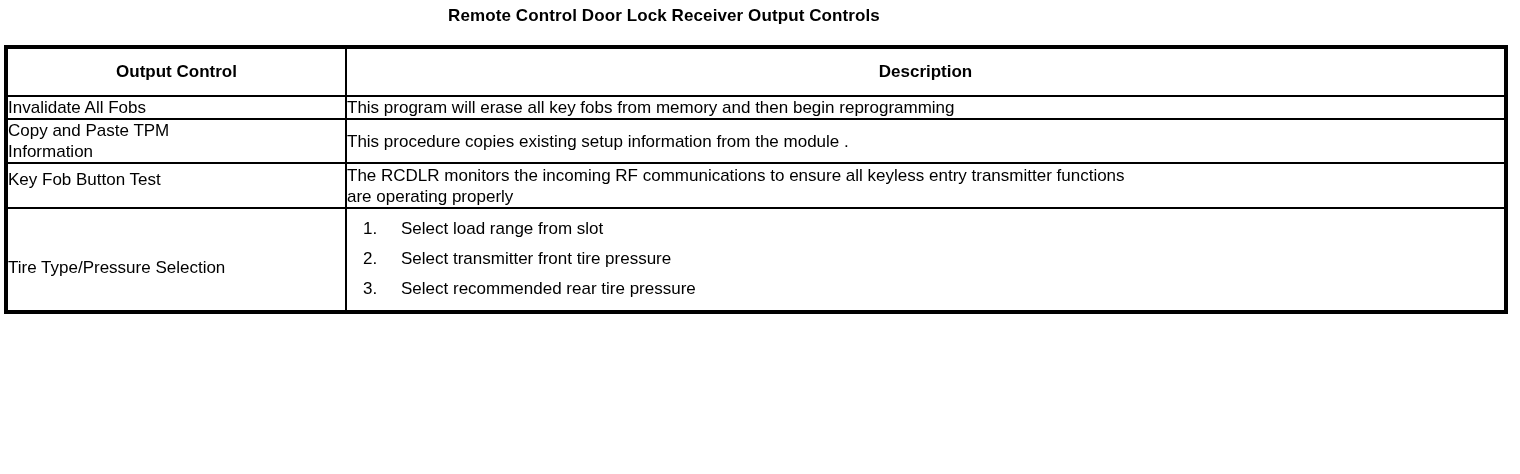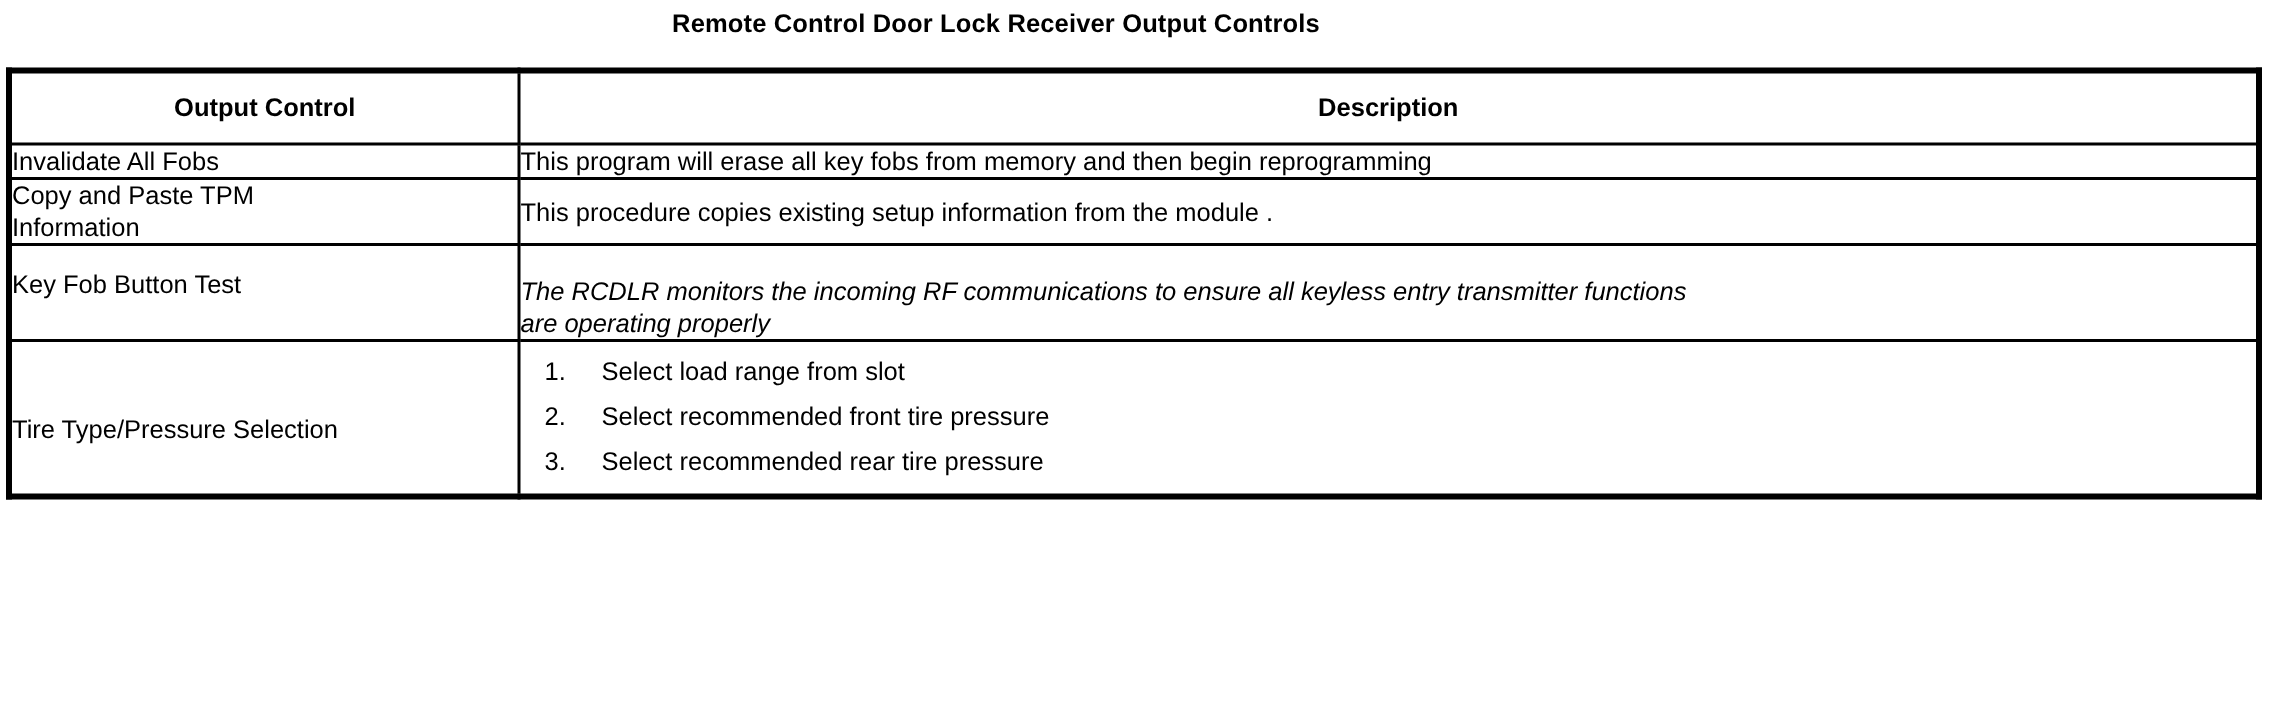--- a/index.html
+++ b/index.html
@@ -78,22 +78,22 @@
     white-space: pre-line;
   }
 
   td.desc-cell {
     padding: 4px 6px 4px 8px;
     text-align: left;
     vertical-align: middle;
   }
 
   
-  tr.row-tall td.name-cell { vertical-align: top; padding-top: 15px; margin-top: 32px; }
-  tr.row-tall td.desc-cell { vertical-align: top; padding-top: 20px; font-style: italic; }
+  tr.row-tall td.name-cell { vertical-align: top; padding-top: 5px; margin-top: 32px; }
+  tr.row-tall td.desc-cell { vertical-align: top; padding-top: 1px; }
 
   .desc-line { display: block; }
 
   ol.steps {
     margin: 5px 0 6px 0;
     padding-left: 46px;
     list-style: none;
     counter-reset: stepnum;
   }
   ol.steps li {
@@ -156,21 +156,21 @@
             <td class="desc-cell">
               <span class="desc-line">The RCDLR monitors the incoming RF communications to ensure all keyless entry transmitter functions</span>
               <span class="desc-line">are operating properly</span>
             </td>
           </tr>
           <tr class="row-steps">
             <td class="name-cell">Tire Type/Pressure Selection</td>
             <td class="desc-cell">
               <ol class="steps">
                 <li><span class="num">1.</span><span class="step-text">Select load range from slot</span></li>
-                <li><span class="num">2.</span><span class="step-text">Select recommended front tire pressure</span></li>
+                <li><span class="num">2.</span><span class="step-text">Select transmitter front tire pressure</span></li>
                 <li><span class="num">3.</span><span class="step-text">Select recommended rear tire pressure</span></li>
               </ol>
             </td>
           </tr>
         </tbody>
     </table>
   </div>
 
 </div>
 

